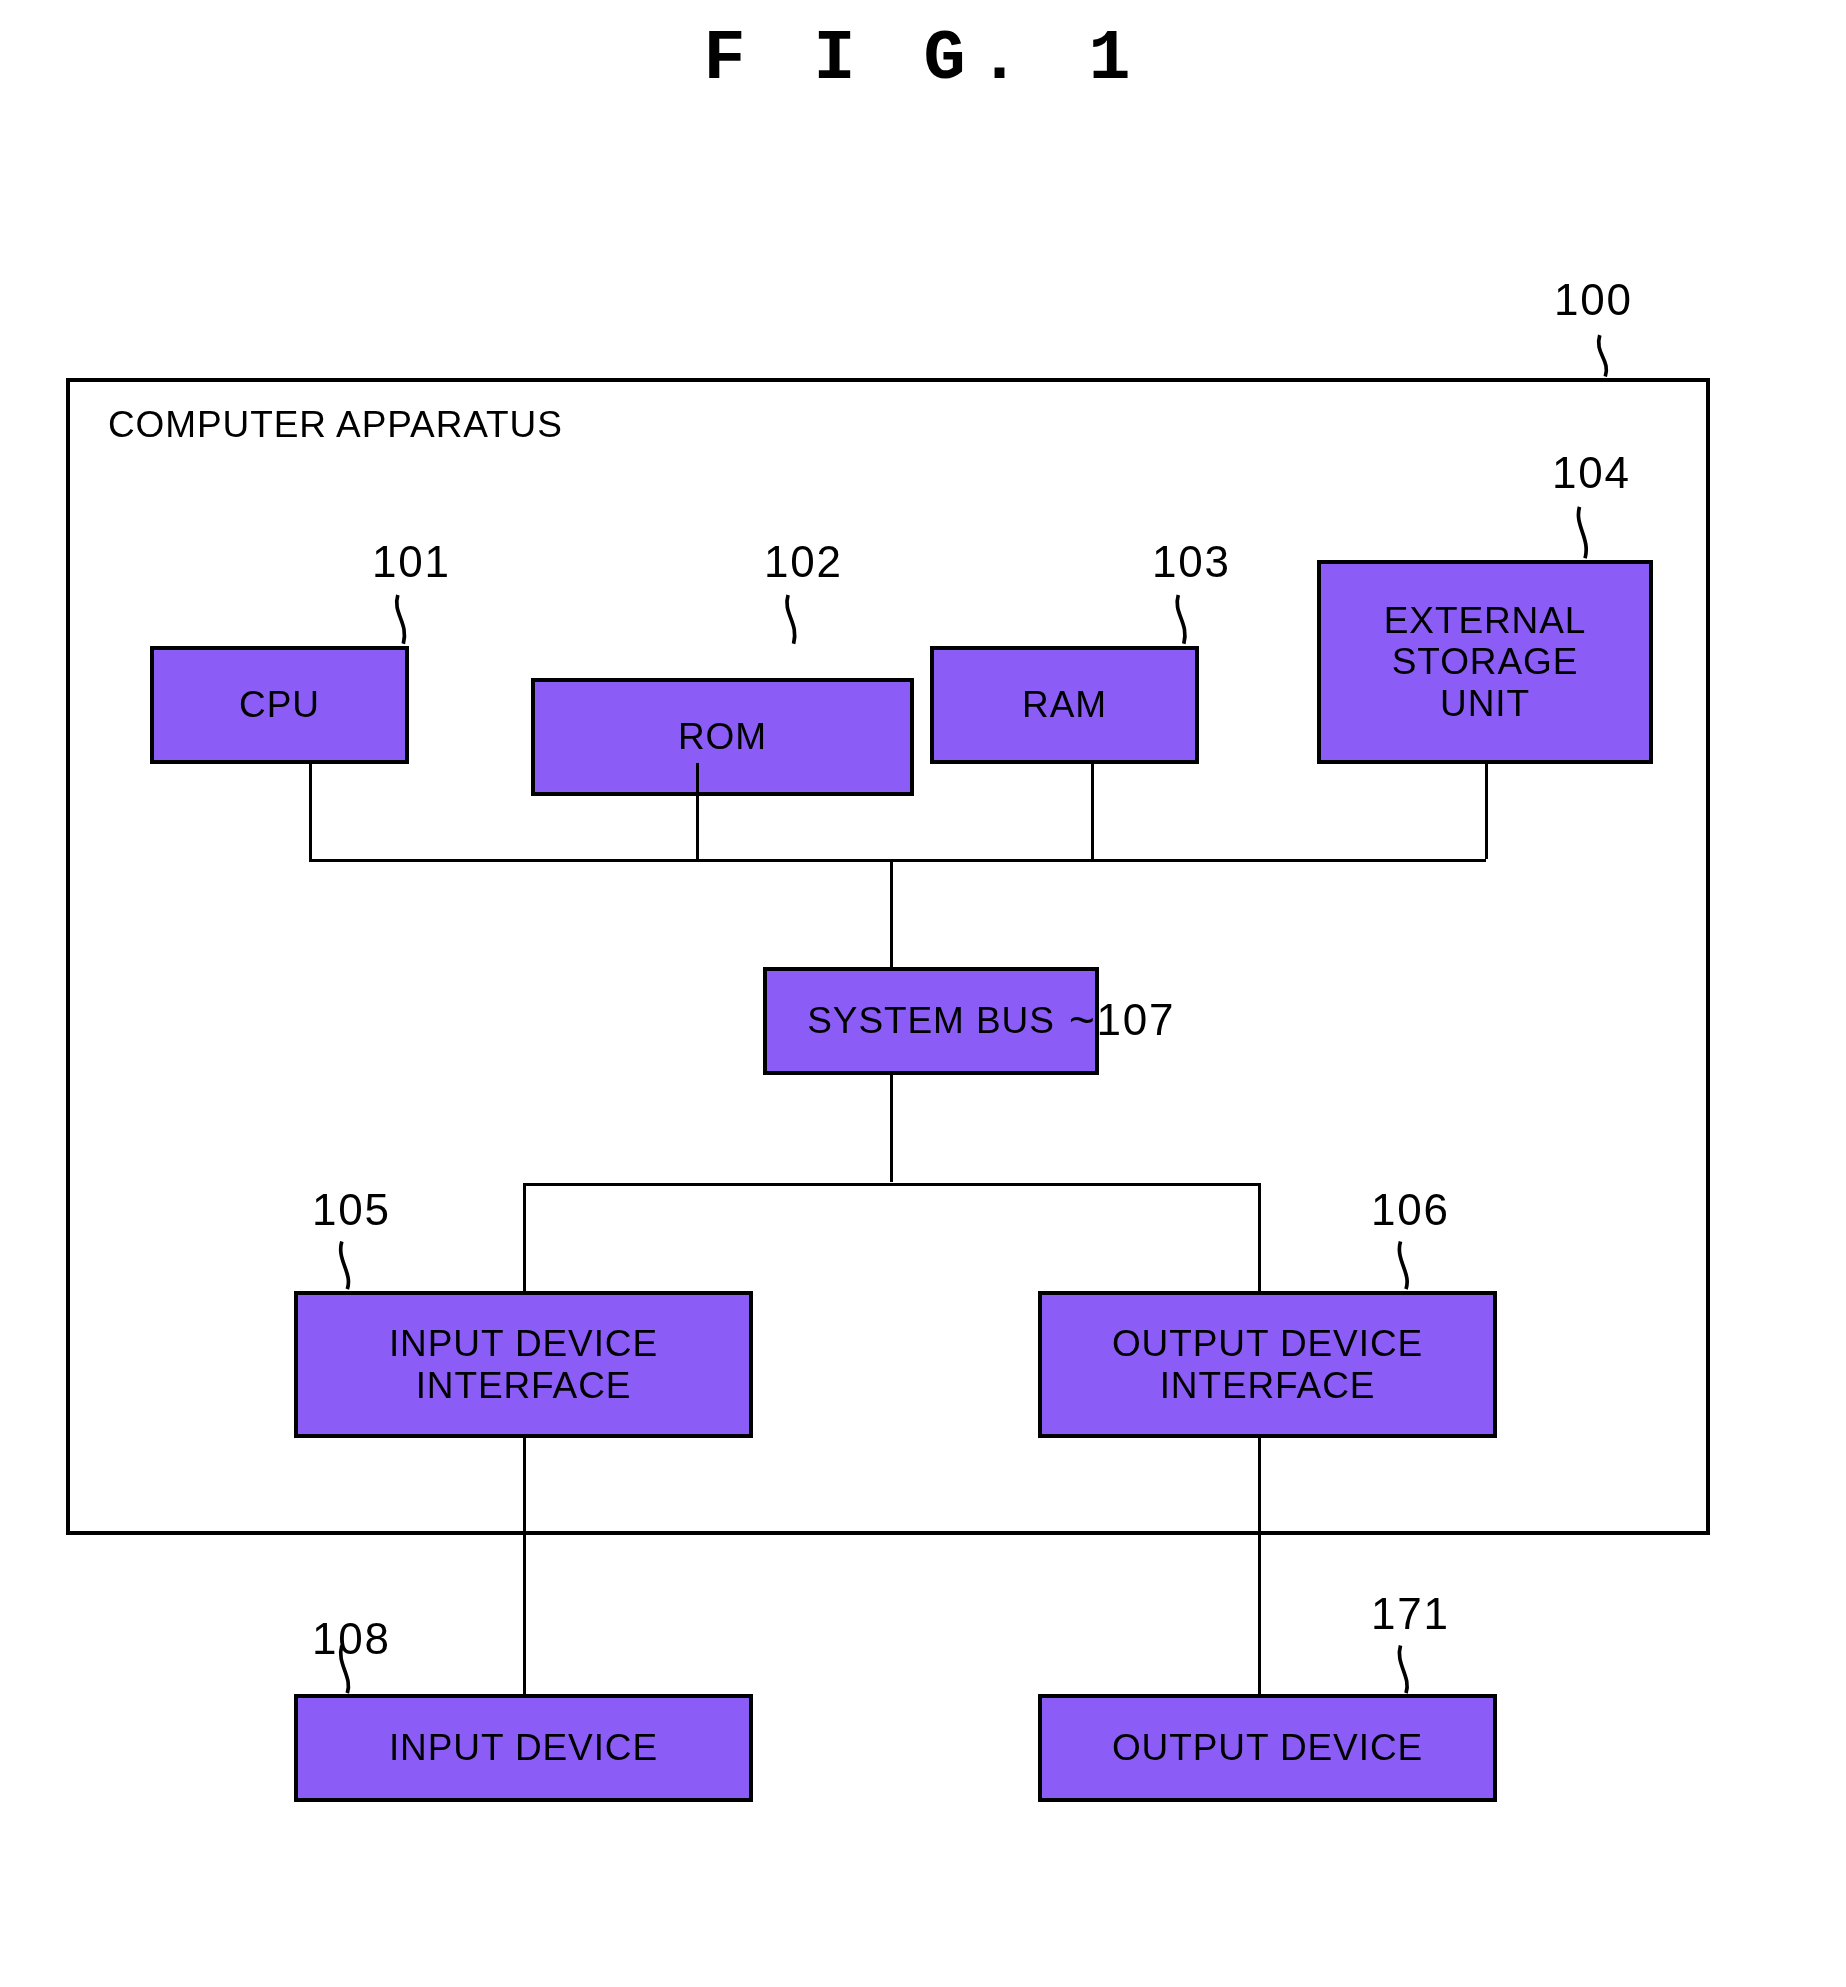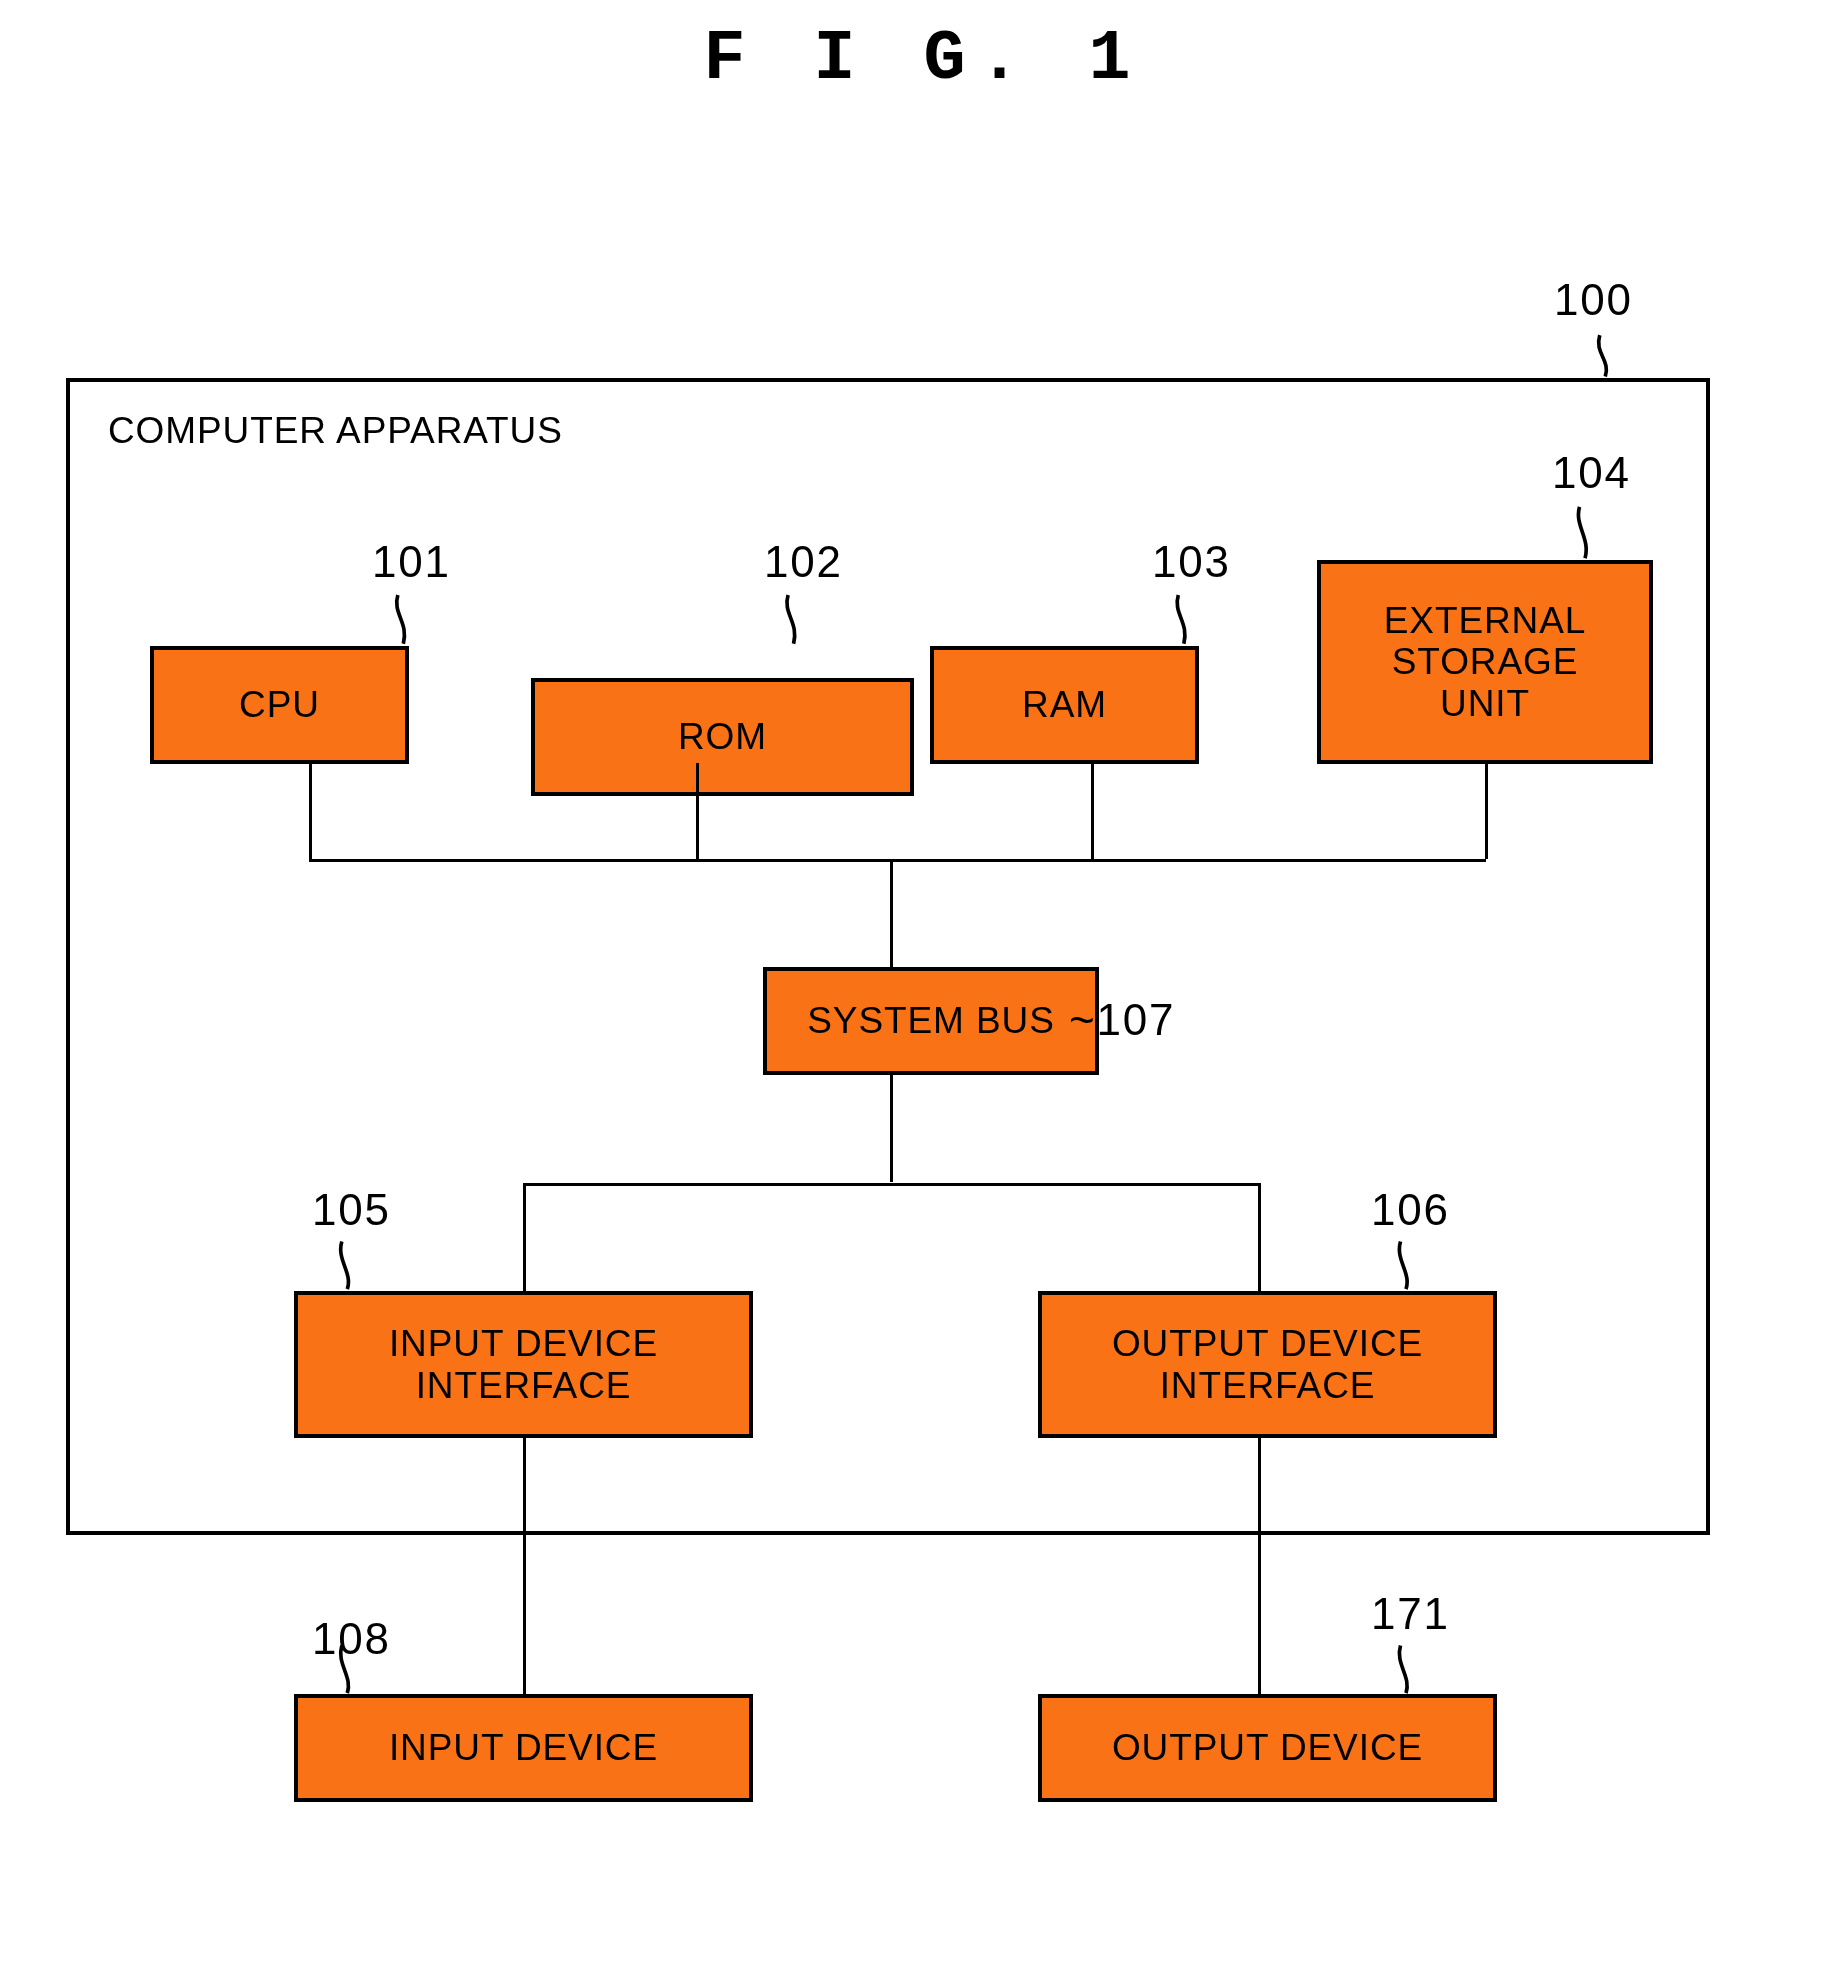--- a/index.html
+++ b/index.html
@@ -22,21 +22,21 @@
     width: 1847px;
     text-align: center;
     font-size: 70px;
     font-weight: bold;
     letter-spacing: 13px;
     font-family: Liberation Mono, monospace;
   }
   .box {
     position: absolute;
     border: 4.6px solid #000000;
-    background: #f97316;
+    background: #8b5cf6;
     box-sizing: border-box;
     display: flex;
     align-items: center;
     justify-content: center;
     text-align: center;
     line-height: 1.12;
     font-size: 37px;
     font-family: "Liberation Sans", sans-serif;
     letter-spacing: 0.9px;
   }
@@ -44,21 +44,20 @@
     position: absolute;
     border: 4.6px solid #000000;
     background: transparent;
     box-sizing: border-box;
   }
   .outer-label {
     position: absolute;
     font-size: 37px;
     letter-spacing: 0.9px;
     white-space: nowrap;
-    margin-top: 6px;
   }
   .ref-num {
     position: absolute;
     font-size: 44px;
     letter-spacing: 1.8px;
     white-space: nowrap;
   }
   .line-h {
     position: absolute;
     border-top: 3.7px solid #000000;

